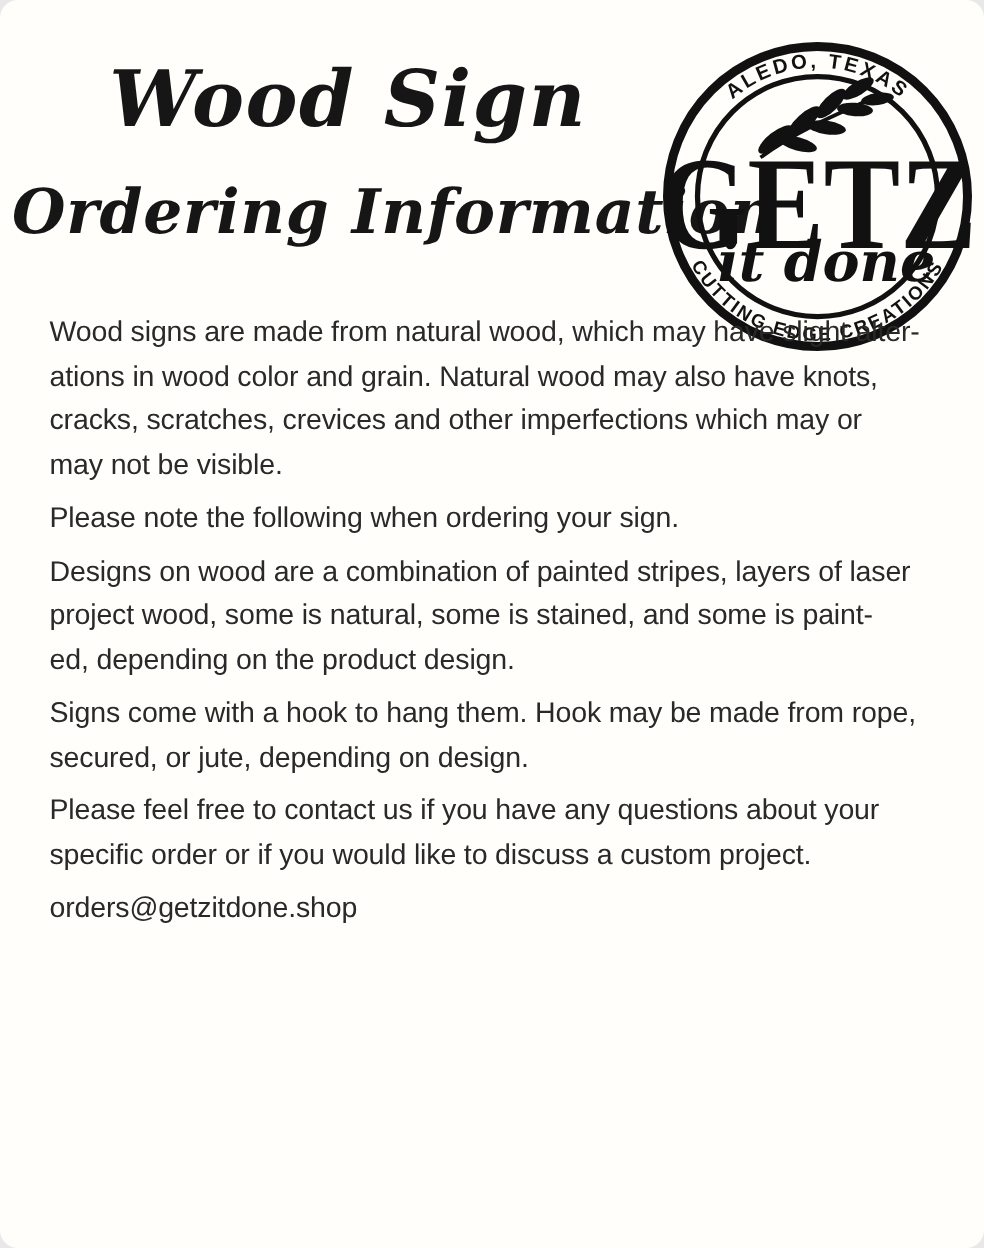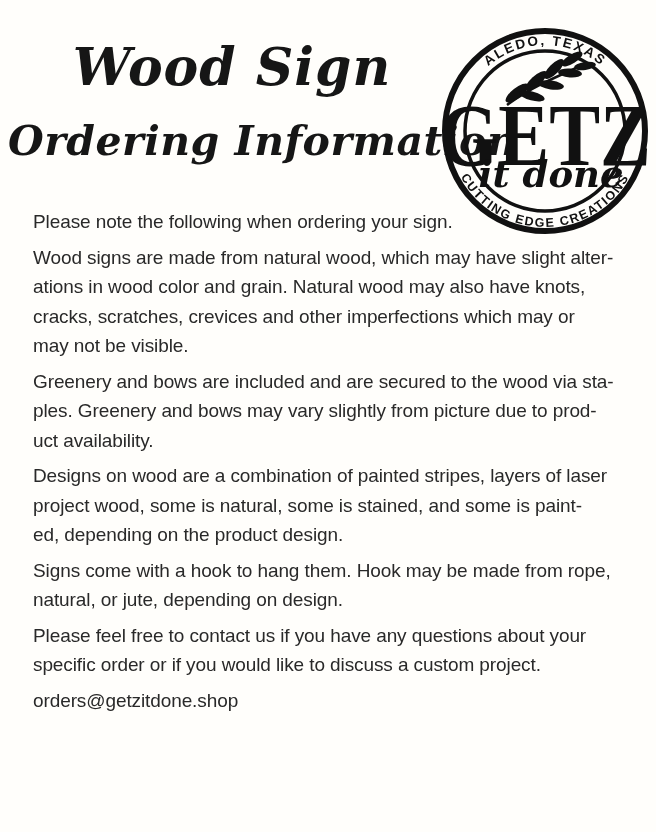--- a/index.html
+++ b/index.html
@@ -2,20 +2,21 @@
 <html><head>
 <meta charset="utf-8">
 <style>
   html,body{margin:0;padding:0;background:#e8e8e8;}
   .page{
     position:relative;
     width:656px;height:832px;
     background:#fffefb;
     overflow:hidden;
     font-family:"Liberation Sans",sans-serif;
+    border-radius:12px;
   }
   
   .title{
     position:absolute;left:8px;top:30px;width:448px;
     text-align:center;
     font-family:"DejaVu Serif",serif;
     font-style:italic;
     color:#161616;
   }
   .title-line1{
@@ -97,31 +98,28 @@
     <text class="wordmark" x="112" y="146" text-anchor="middle" textLength="212" lengthAdjust="spacingAndGlyphs">GETZ</text>
 
     <text class="tagline" x="118" y="168" text-anchor="middle">it done</text>
 
     <text class="arc-text arc-bottom">
       <textPath href="#arcBottom" startOffset="50%" text-anchor="middle">CUTTING EDGE CREATIONS</textPath>
     </text>
   </svg>
 
   <main class="body-copy">
-    <p>Please note the following when ordering your sign.</p>
     <p>Wood signs are made from natural wood, which may have slight alter-
 ations in wood color and grain. Natural wood may also have knots,
 cracks, scratches, crevices and other imperfections which may or
 may not be visible.</p>
-    <p>Greenery and bows are included and are secured to the wood via sta-
-ples. Greenery and bows may vary slightly from picture due to prod-
-uct availability.</p>
+    <p>Please note the following when ordering your sign.</p>
     <p>Designs on wood are a combination of painted stripes, layers of laser
 project wood, some is natural, some is stained, and some is paint-
 ed, depending on the product design.</p>
     <p>Signs come with a hook to hang them. Hook may be made from rope,
-natural, or jute, depending on design.</p>
+secured, or jute, depending on design.</p>
     <p>Please feel free to contact us if you have any questions about your
 specific order or if you would like to discuss a custom project.</p>
     <p class="email">orders@getzitdone.shop</p>
   </main>
 
 </div>
 
 </body></html>

